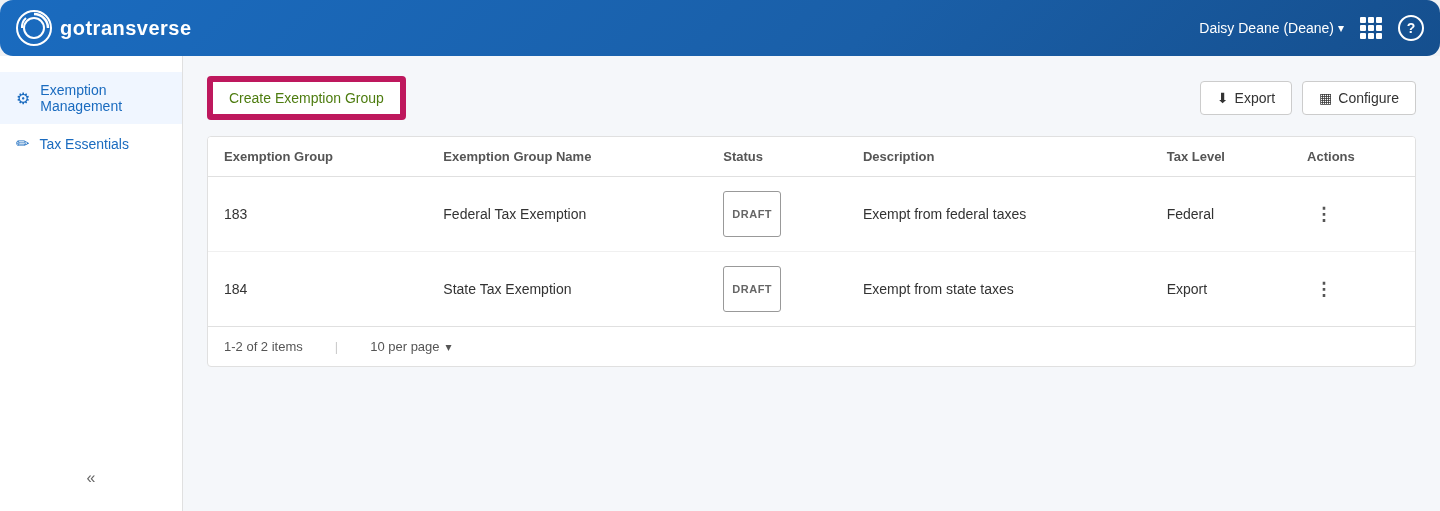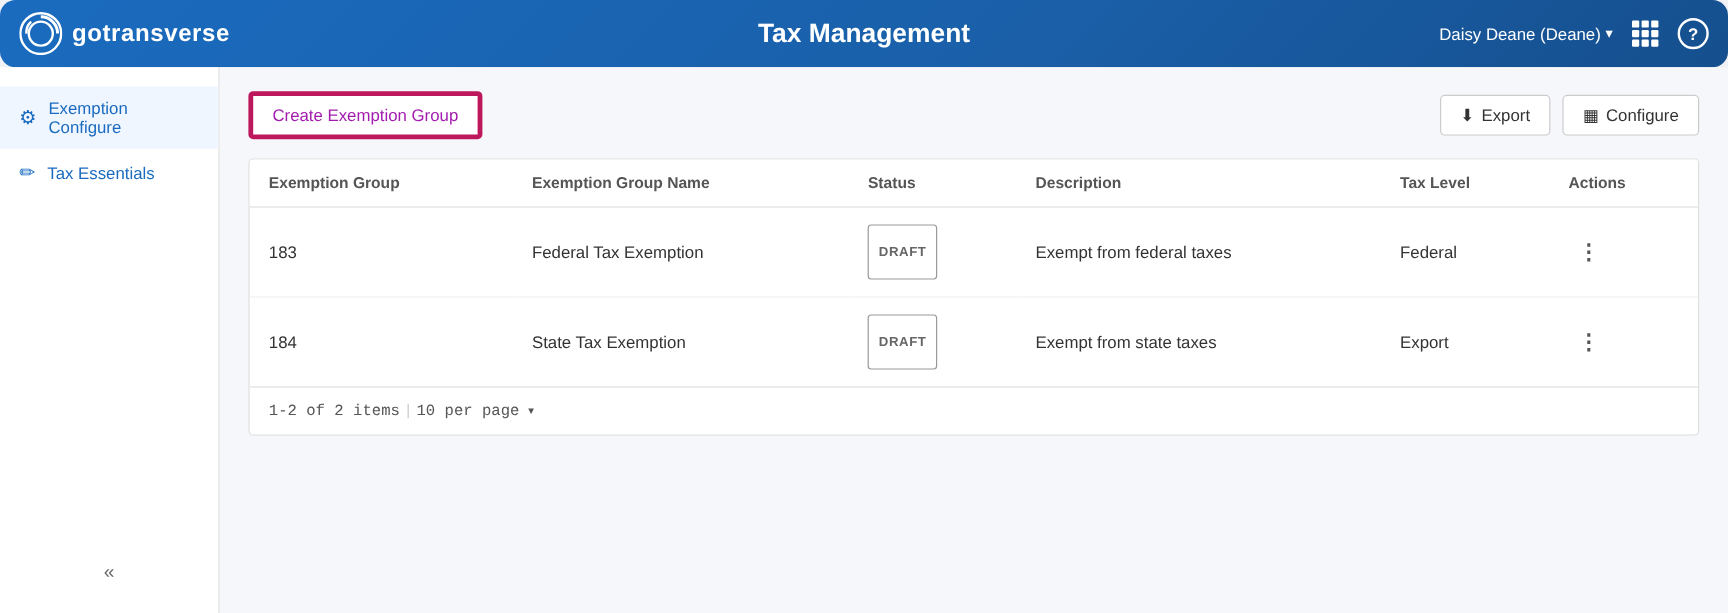--- a/index.html
+++ b/index.html
@@ -158,22 +158,22 @@
       border-radius: 4px;
       font-size: 14px;
       cursor: pointer;
       display: flex;
       align-items: center;
       gap: 6px;
       font-weight: 500;
     }
     .btn-outline {
       background: white;
-      border: 4px solid #be185d;
-      color: #a21caf;
+      border: 6px solid #be185d;
+      color: #4d7c0f;
     }
     .btn-secondary {
       background: white;
       border: 1px solid #ccc;
       color: #333;
     }
 
     
     .table-container {
       background: white;
@@ -223,24 +223,23 @@
       padding: 2px 8px;
       border-radius: 3px;
     }
 
     
     .pagination {
       padding: 12px 16px;
       border-top: 1px solid #e0e0e0;
       display: flex;
       align-items: center;
-      gap: 3px;
+      gap: 32px;
       color: #555;
       font-size: 13px;
-      font-family: Liberation Mono, monospace;
     }
     .pagination-separator {
       color: #ccc;
     }
     .per-page {
       display: flex;
       align-items: center;
       gap: 6px;
       cursor: pointer;
     }
@@ -254,21 +253,20 @@
 <header class="header">
   <div class="header-left">
     <svg class="logo-icon" viewBox="0 0 36 36">
       <circle cx="18" cy="18" r="17" fill="none" stroke="white" stroke-width="2"></circle>
       <circle cx="18" cy="18" r="10" fill="none" stroke="white" stroke-width="2"></circle>
       <path d="M18 4 A14 14 0 0 1 32 18" stroke="white" stroke-width="2.5" fill="none"></path>
       <path d="M10 8 A12 12 0 0 0 6 18" stroke="white" stroke-width="2" fill="none"></path>
     </svg>
     <span class="logo-text">gotransverse</span>
   </div>
-  <div class="header-center">Tax Management</div>
   <div class="header-right">
     <span class="user-name">Daisy Deane (Deane)</span>
     <div class="grid-icon">
       <span></span>
         <span></span>
         <span></span>
       <span></span>
         <span></span>
         <span></span>
       <span></span>
@@ -277,21 +275,21 @@
     </div>
     <div class="help-icon">?</div>
   </div>
 </header>
 
 <div class="layout">
 
   <aside class="sidebar">
     <div class="sidebar-item active">
       <span class="sidebar-icon">⚙</span>
-      <span>Exemption Configure</span>
+      <span>Exemption Management</span>
     </div>
     <div class="sidebar-item">
       <span class="sidebar-icon">✏</span>
       <span>Tax Essentials</span>
     </div>
     <div class="sidebar-collapse">
       <span>«</span>
     </div>
   </aside>
 

